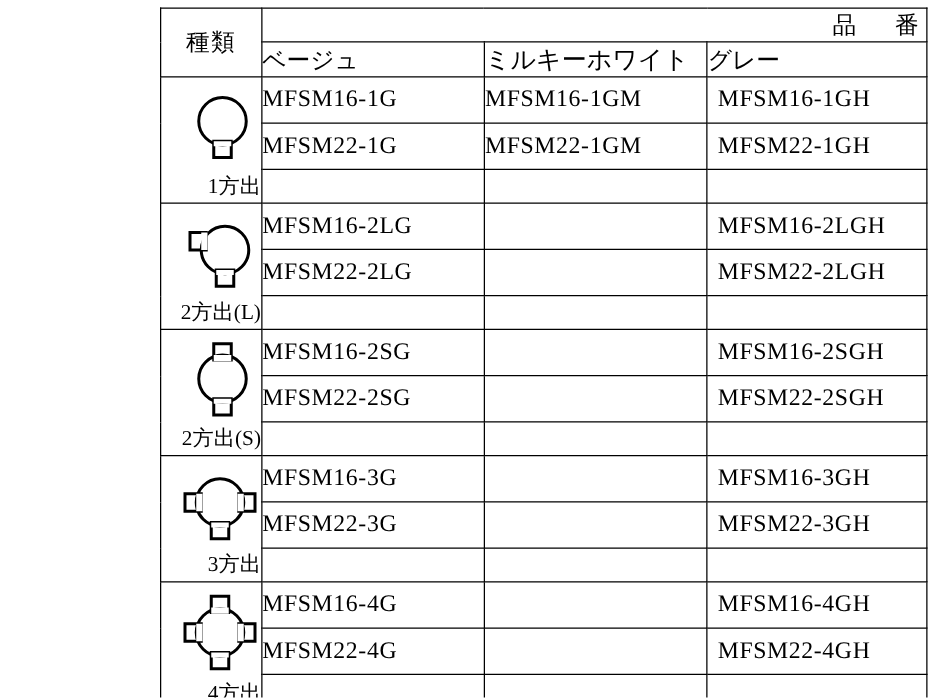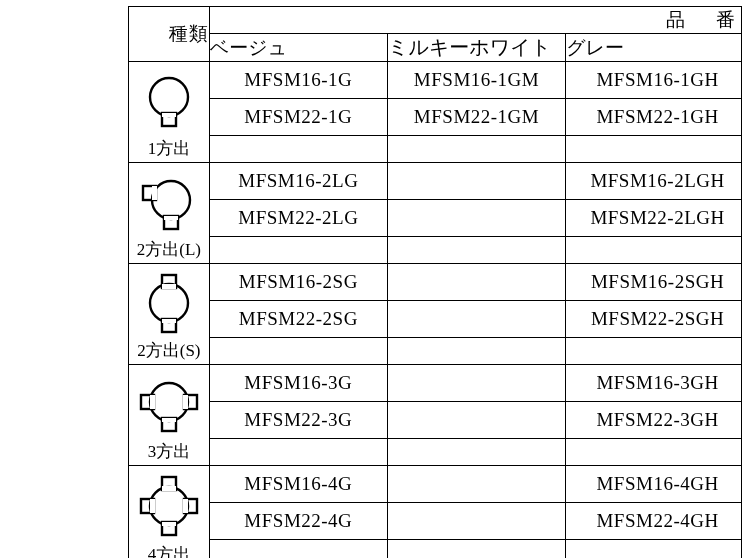--- a/index.html
+++ b/index.html
@@ -35,21 +35,21 @@
     font-size: 19px;
     vertical-align: middle;
   }
   
   col.c-kind  { width: 68px; }
   col.c-beige { width: 150px; }
   col.c-milky { width: 150px; }
   col.c-gray  { width: 148px; }
 
   .hdr-kind {
-    text-align: right;
+    text-align: center;
     height: 48px;
     font-size: 19px;
     letter-spacing: 1px;
   }
   .hdr-hinban {
     text-align: right;
     height: 24px;
     font-size: 19px;
     letter-spacing: 6px;
   }
@@ -62,33 +62,33 @@
     font-size: 20px;
   }
   .kind-cell {
     text-align: center;
     vertical-align: top;
     padding: 0;
   }
   .kind-inner {
     display: flex;
     flex-direction: column;
-    align-items: center;
+    align-items: flex-end;
     justify-content: flex-start;
     height: 100%;
     box-sizing: border-box;
     padding-top: 6px;
   }
   .kind-label {
     font-size: 17px;
     margin-top: 4px;
     white-space: nowrap;
   }
   .pn {
-    text-align: center;
+    text-align: left;
     padding-left: 10px;
     height: 36px;
     font-size: 22px;
     letter-spacing: 0.5px;
     white-space: nowrap;
   }
   .pn.gray-col {
     padding-left: 8px;
   }
   .spacer-row td {

